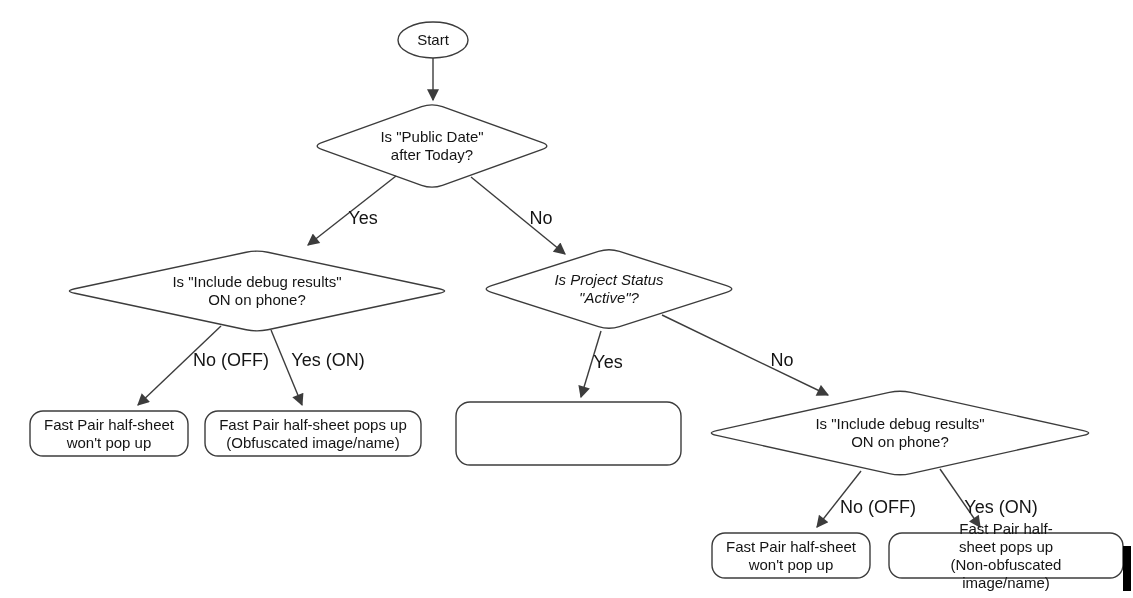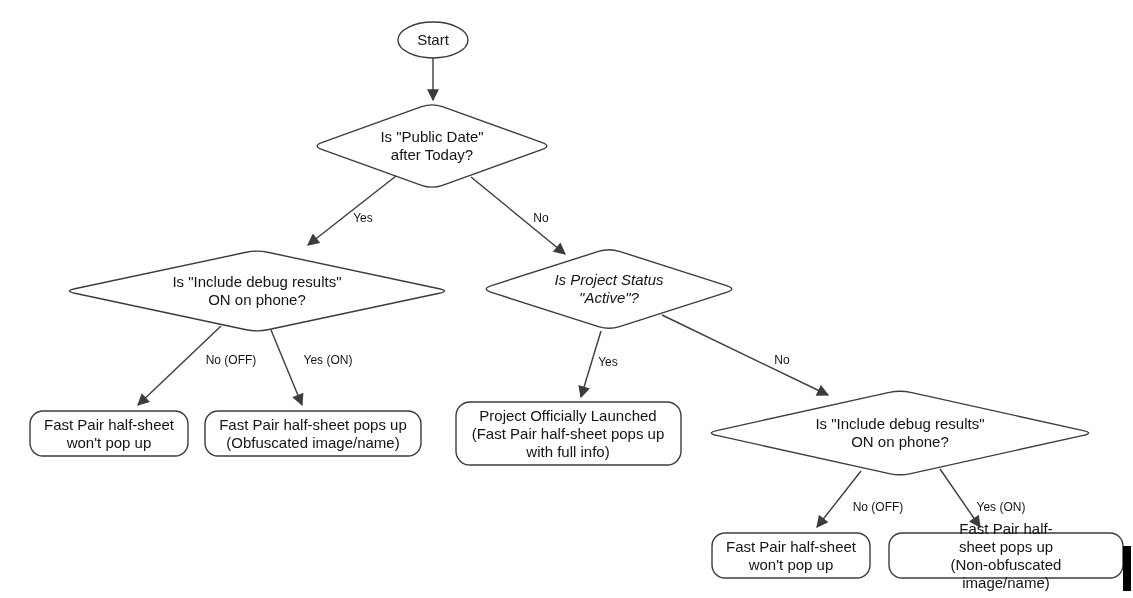--- a/index.html
+++ b/index.html
@@ -20,21 +20,21 @@
     position: absolute;
     transform: translate(-50%, -50%);
     white-space: pre-line;
     text-align: center;
     font-size: 15px;
     line-height: 18px;
   }
   .edge-label {
     position: absolute;
     transform: translate(-50%, -50%);
-    font-size: 12px;
+    font-size: 18px;
     line-height: 18px;
     white-space: nowrap;
   }
   #caret {
     position: absolute;
     left: 1123px; top: 546px;
     width: 8px; height: 45px;
     background: #000000;
   }
 </style>
@@ -78,23 +78,20 @@
   <div class="label" style="left:257px; top:291px;">Is "Include debug results"
 ON on phone?</div>
   <div class="label" style="left:609px; top:289px;font-style:italic;">Is Project Status
 "Active"?</div>
   <div class="label" style="left:900px; top:433px;">Is "Include debug results"
 ON on phone?</div>
   <div class="label" style="left:109px; top:434px;">Fast Pair half-sheet
 won't pop up</div>
   <div class="label" style="left:313px; top:434px;">Fast Pair half-sheet pops up
 (Obfuscated image/name)</div>
-  <div class="label" style="left:568px; top:434px;">Project Officially Launched
-(Fast Pair half-sheet pops up
-with full info)</div>
   <div class="label" style="left:791px; top:556px;">Fast Pair half-sheet
 won't pop up</div>
   <div class="label" style="left:1006px; top:556px;">Fast Pair half-sheet pops up
 (Non-obfuscated image/name)</div>
 
   <div class="edge-label" style="left:363px; top:218px;">Yes</div>
   <div class="edge-label" style="left:541px; top:218px;">No</div>
   <div class="edge-label" style="left:231px; top:360px;">No (OFF)</div>
   <div class="edge-label" style="left:328px; top:360px;">Yes (ON)</div>
   <div class="edge-label" style="left:608px; top:362px;">Yes</div>

